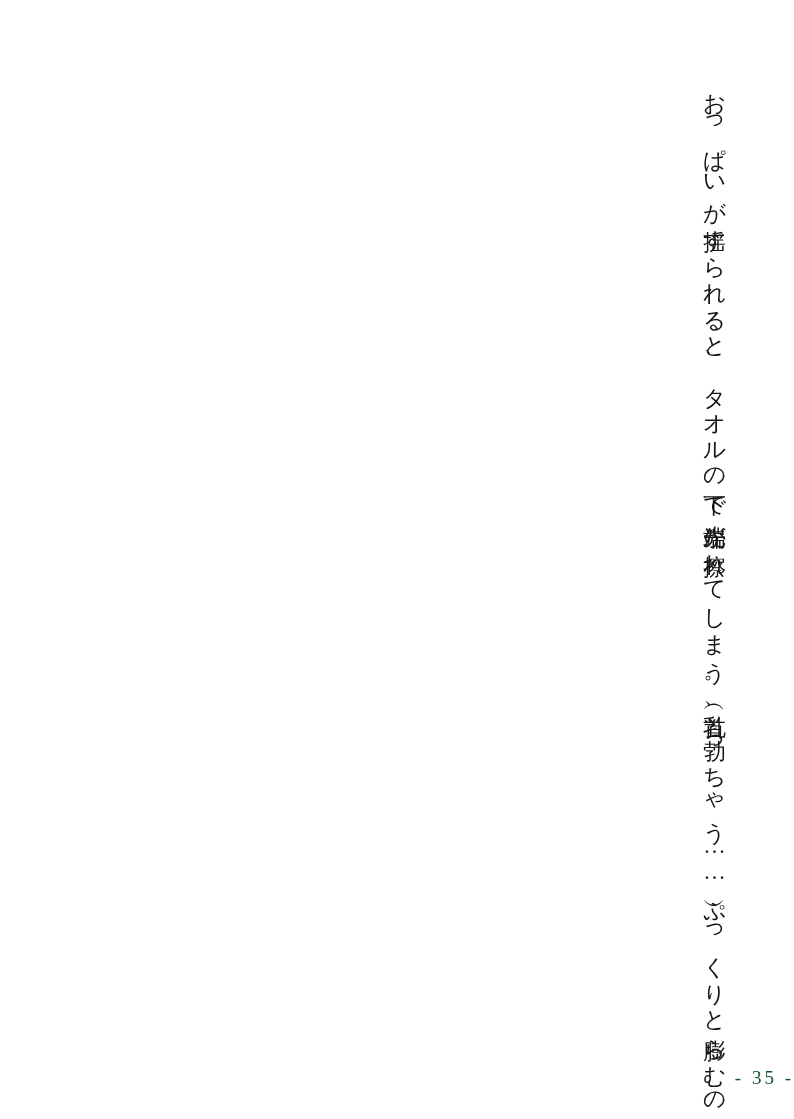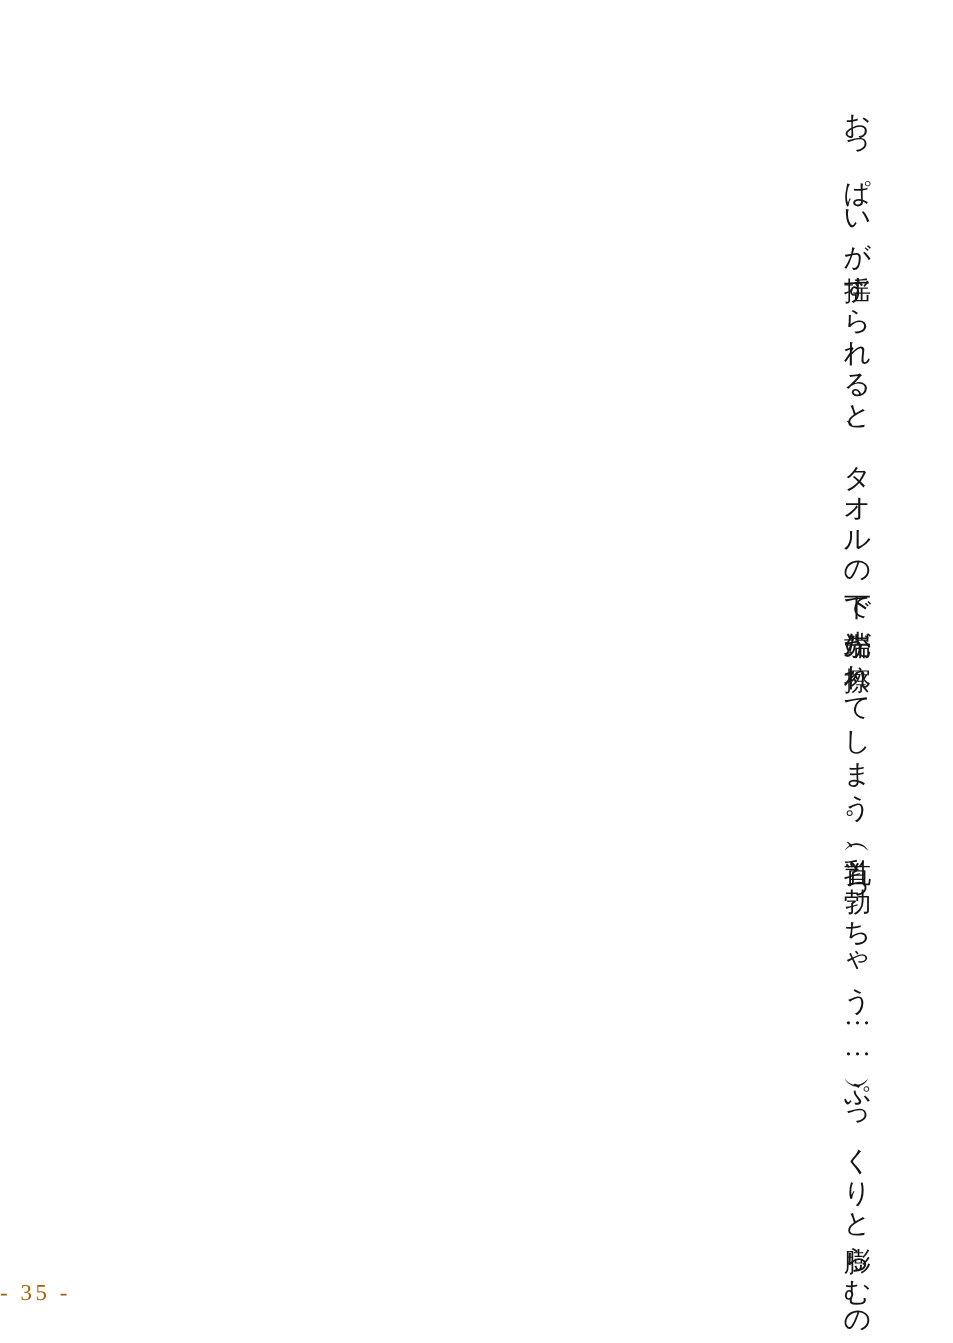--- a/index.html
+++ b/index.html
@@ -48,24 +48,24 @@
     color: #151515;
   }
   .line.blank {
     width: 0;
   }
   .footer {
     position: absolute;
     bottom: 30px;
     left: 0;
     right: 0;
-    text-align: left;
+    text-align: right;
     font-size: 19px;
     letter-spacing: 3px;
-    color: #a16207;
+    color: #14532d;
     font-family: "Liberation Serif", "DejaVu Serif", serif;
   }
 </style>
 </head>
 <body>
 
 <div class="page">
   <div class="text-block">
     <div class="line">おっぱいが揺すられると、タオルの下で先端が擦れてしまう。</div>
     <div class="line">（乳首、勃っちゃう……）</div>

